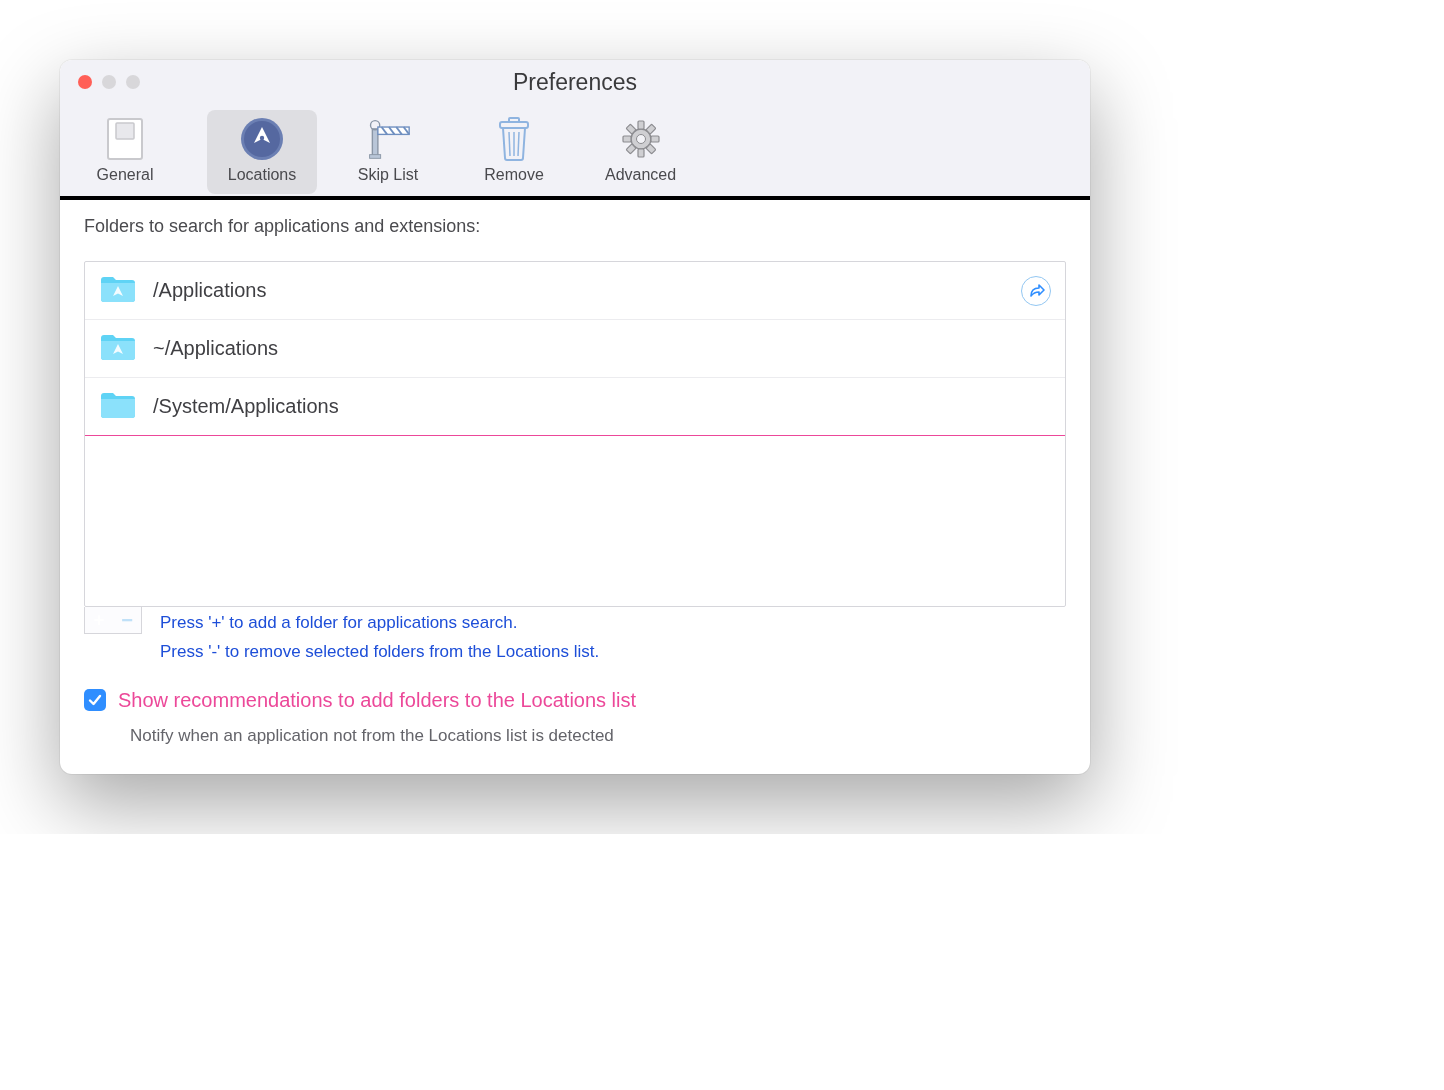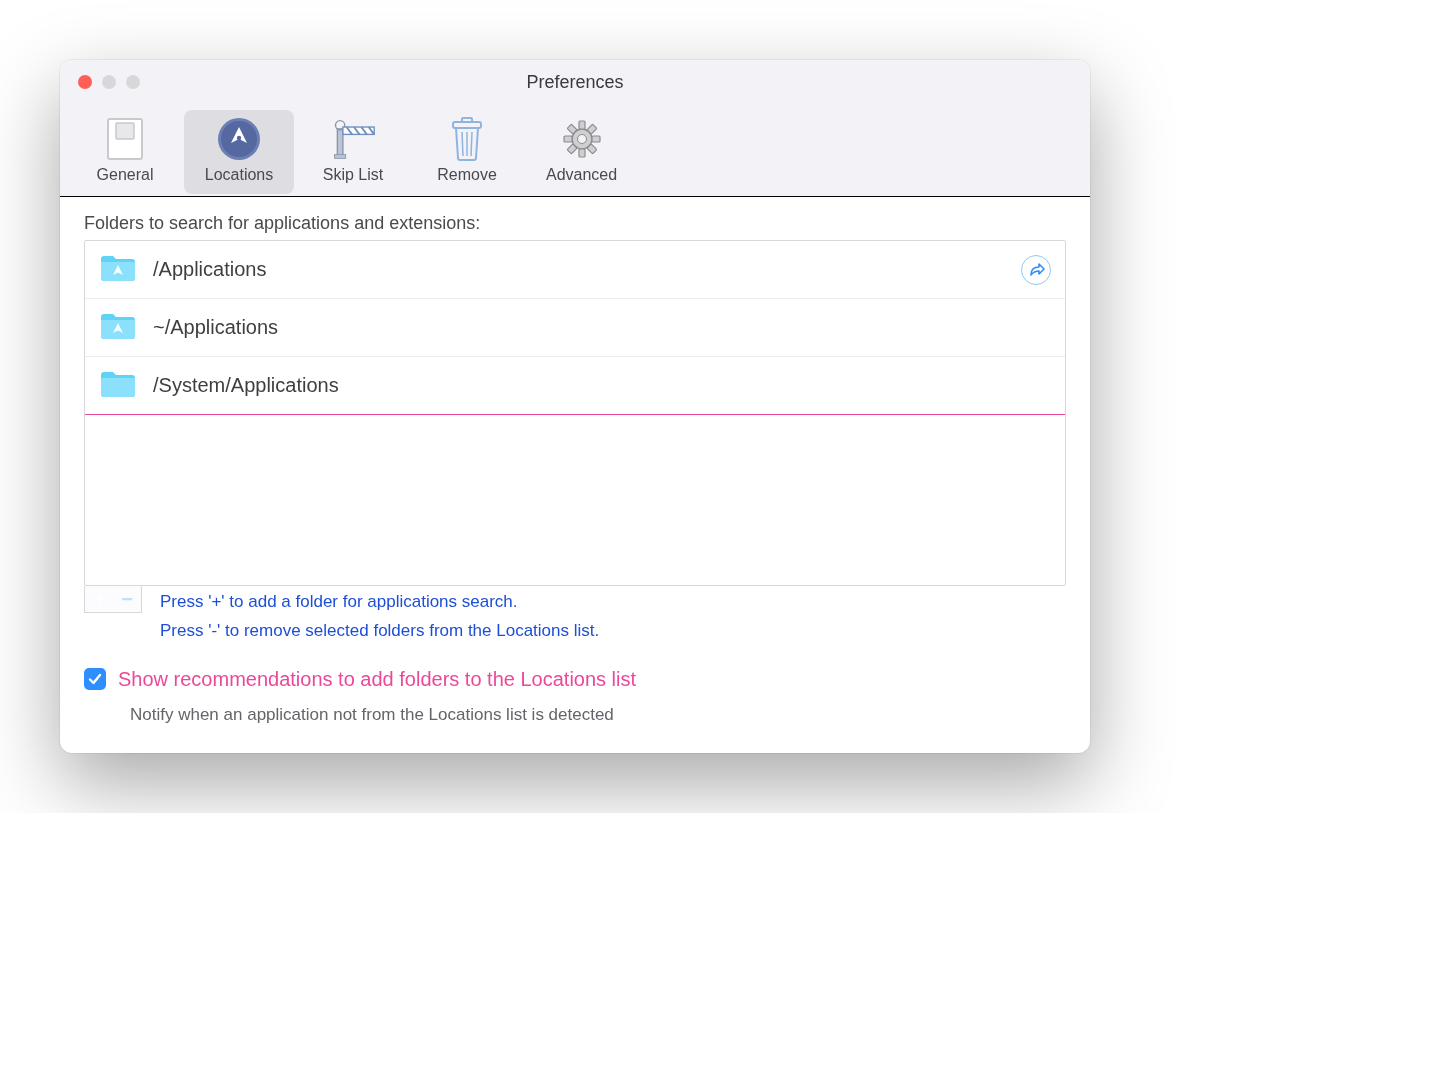--- a/index.html
+++ b/index.html
@@ -32,60 +32,61 @@
   .traffic-light {
     width: 14px; height: 14px; border-radius: 50%;
   }
   .tl-close { background: #ff5f57; }
   .tl-min { background: #d8d7da; }
   .tl-max { background: #d8d7da; }
   .title {
     position: absolute;
     left: 0; right: 0;
     text-align: center;
-    font-size: 18px;
+    font-size: 23px;
     color: #3a3a3c;
     pointer-events: none;
   }
   .toolbar {
     background: #f2f2f7;
-    border-bottom: 1px solid #000000;
+    border-bottom: 4px solid #000000;
     display: flex;
     padding: 6px 10px 2px 10px;
-    gap: 4px;
+    gap: 16px;
   }
   .toolbar-tab {
     display: flex;
     flex-direction: column;
     align-items: center;
     justify-content: center;
     padding: 6px 20px 10px 20px;
     border-radius: 8px;
     cursor: default;
     min-width: 110px;
   }
   .toolbar-tab.selected {
     background: #dedee2;
+    margin-left: 11px;
   }
   .tab-icon {
     width: 46px; height: 46px;
     display: flex; align-items: center; justify-content: center;
     margin-bottom: 4px;
   }
   .tab-label {
     font-size: 16px;
     color: #4a4a4e;
   }
   .content {
     padding: 16px 24px 28px 24px;
   }
   .section-label {
     font-size: 18px;
     color: #4a4a4e;
-    margin-bottom: 6px;
+    margin-bottom: 24px;
   }
   .folder-list {
     border: 1px solid #d6d6db;
     border-radius: 2px;
     height: 346px;
     overflow: hidden;
     background: #fff;
   }
   .folder-row {
     display: flex;

